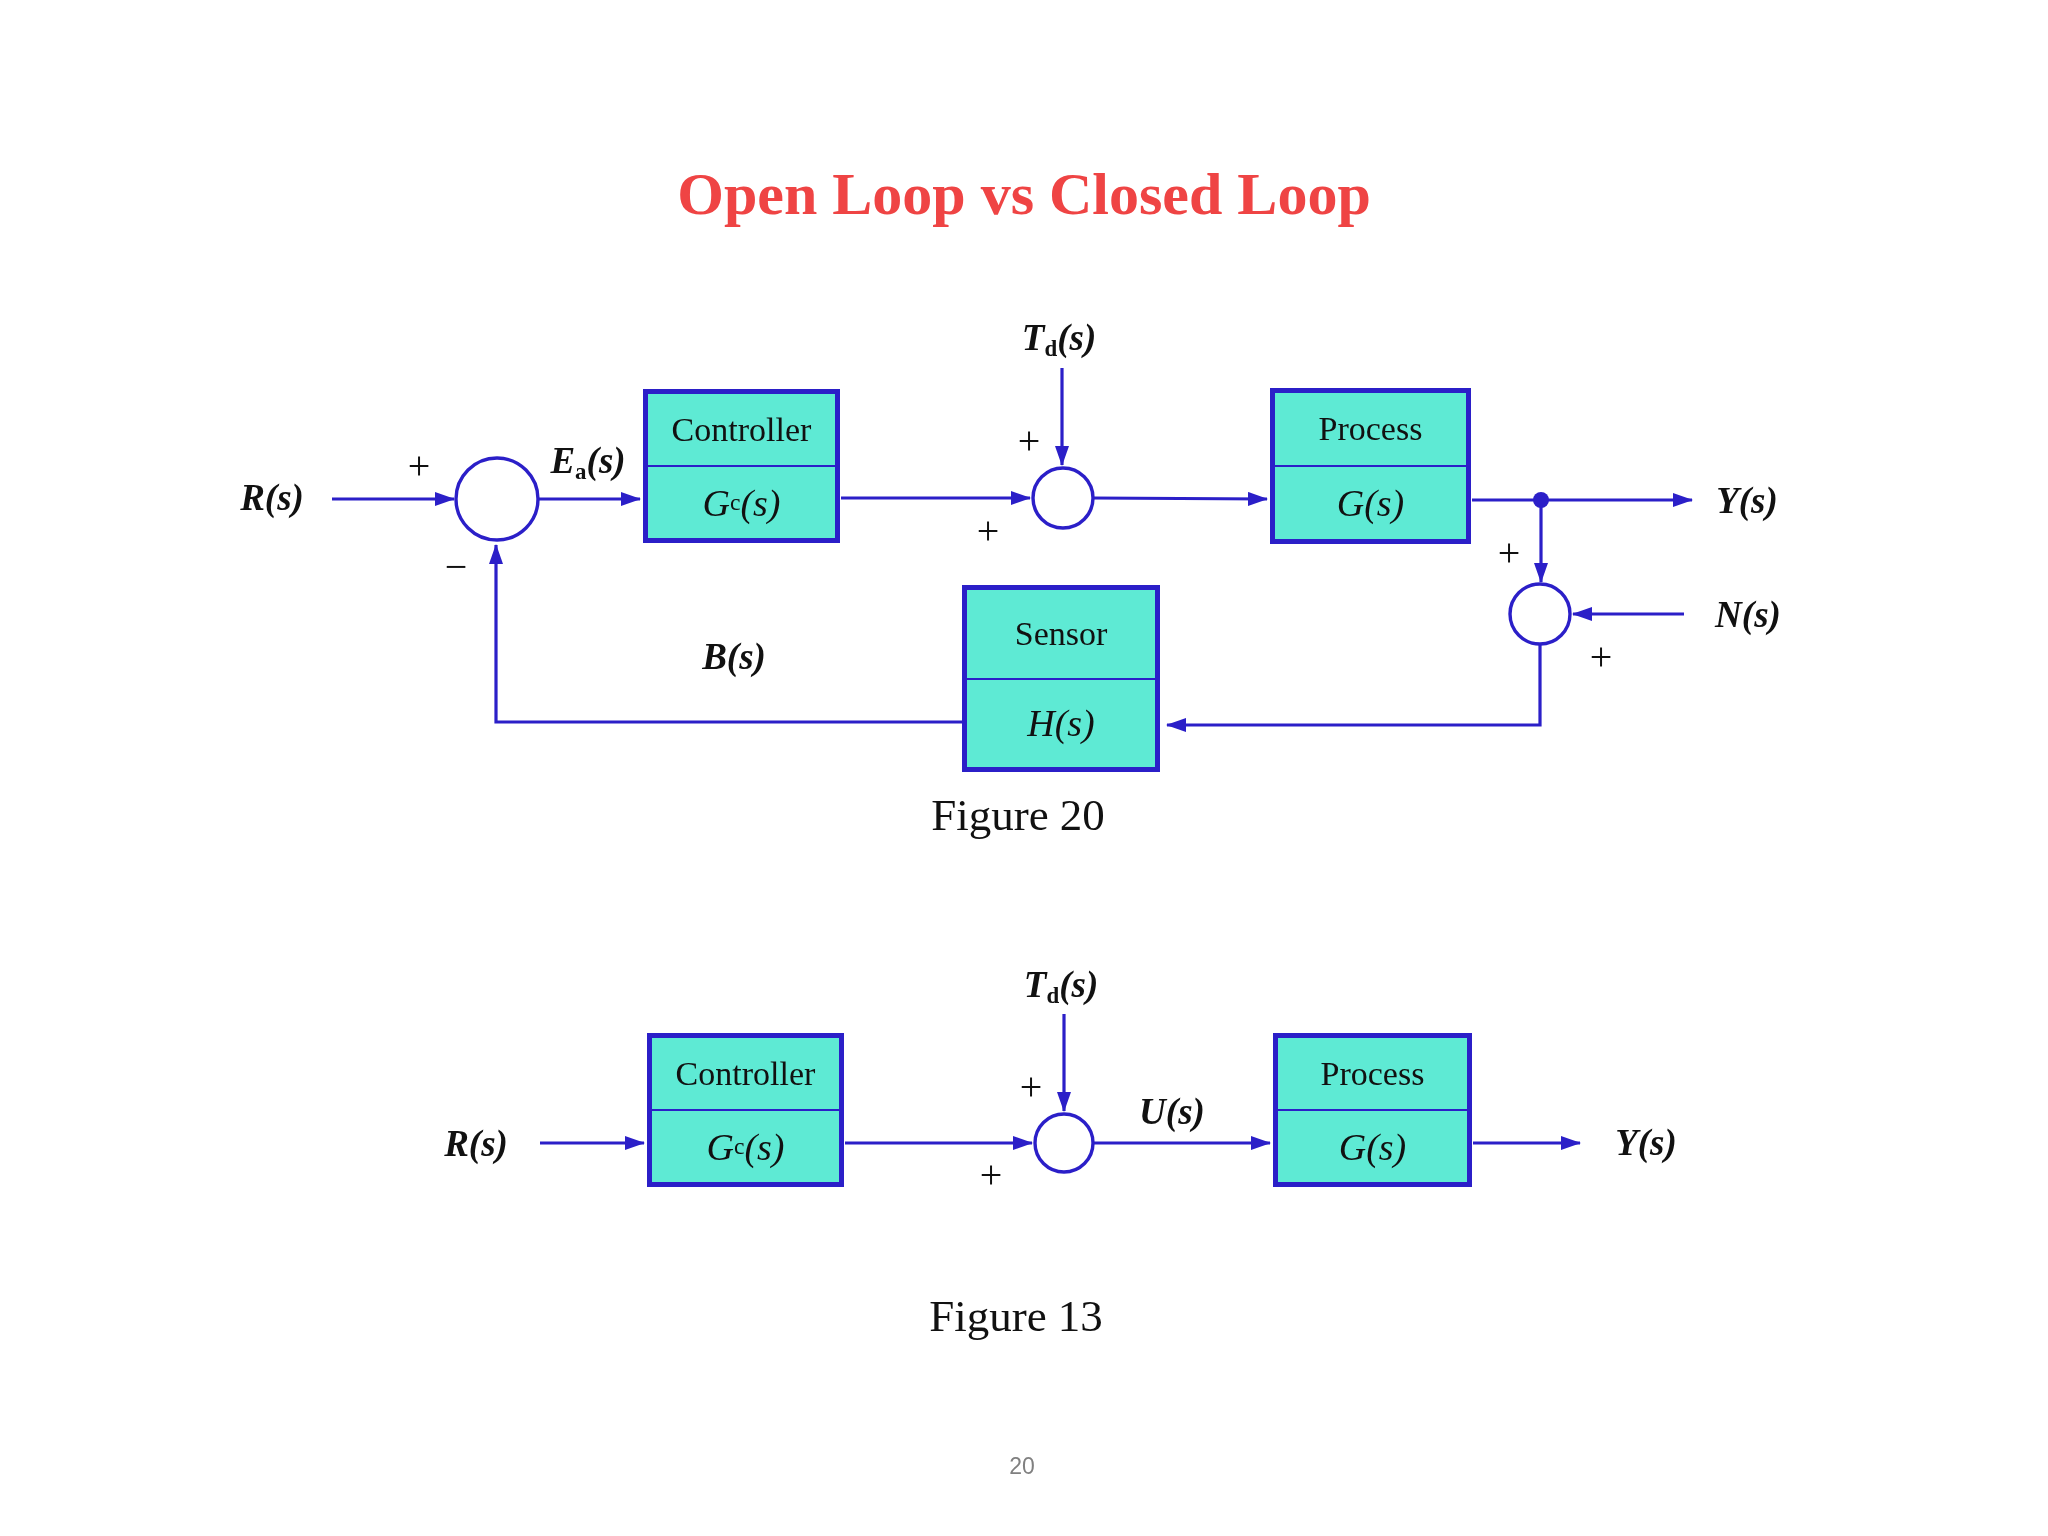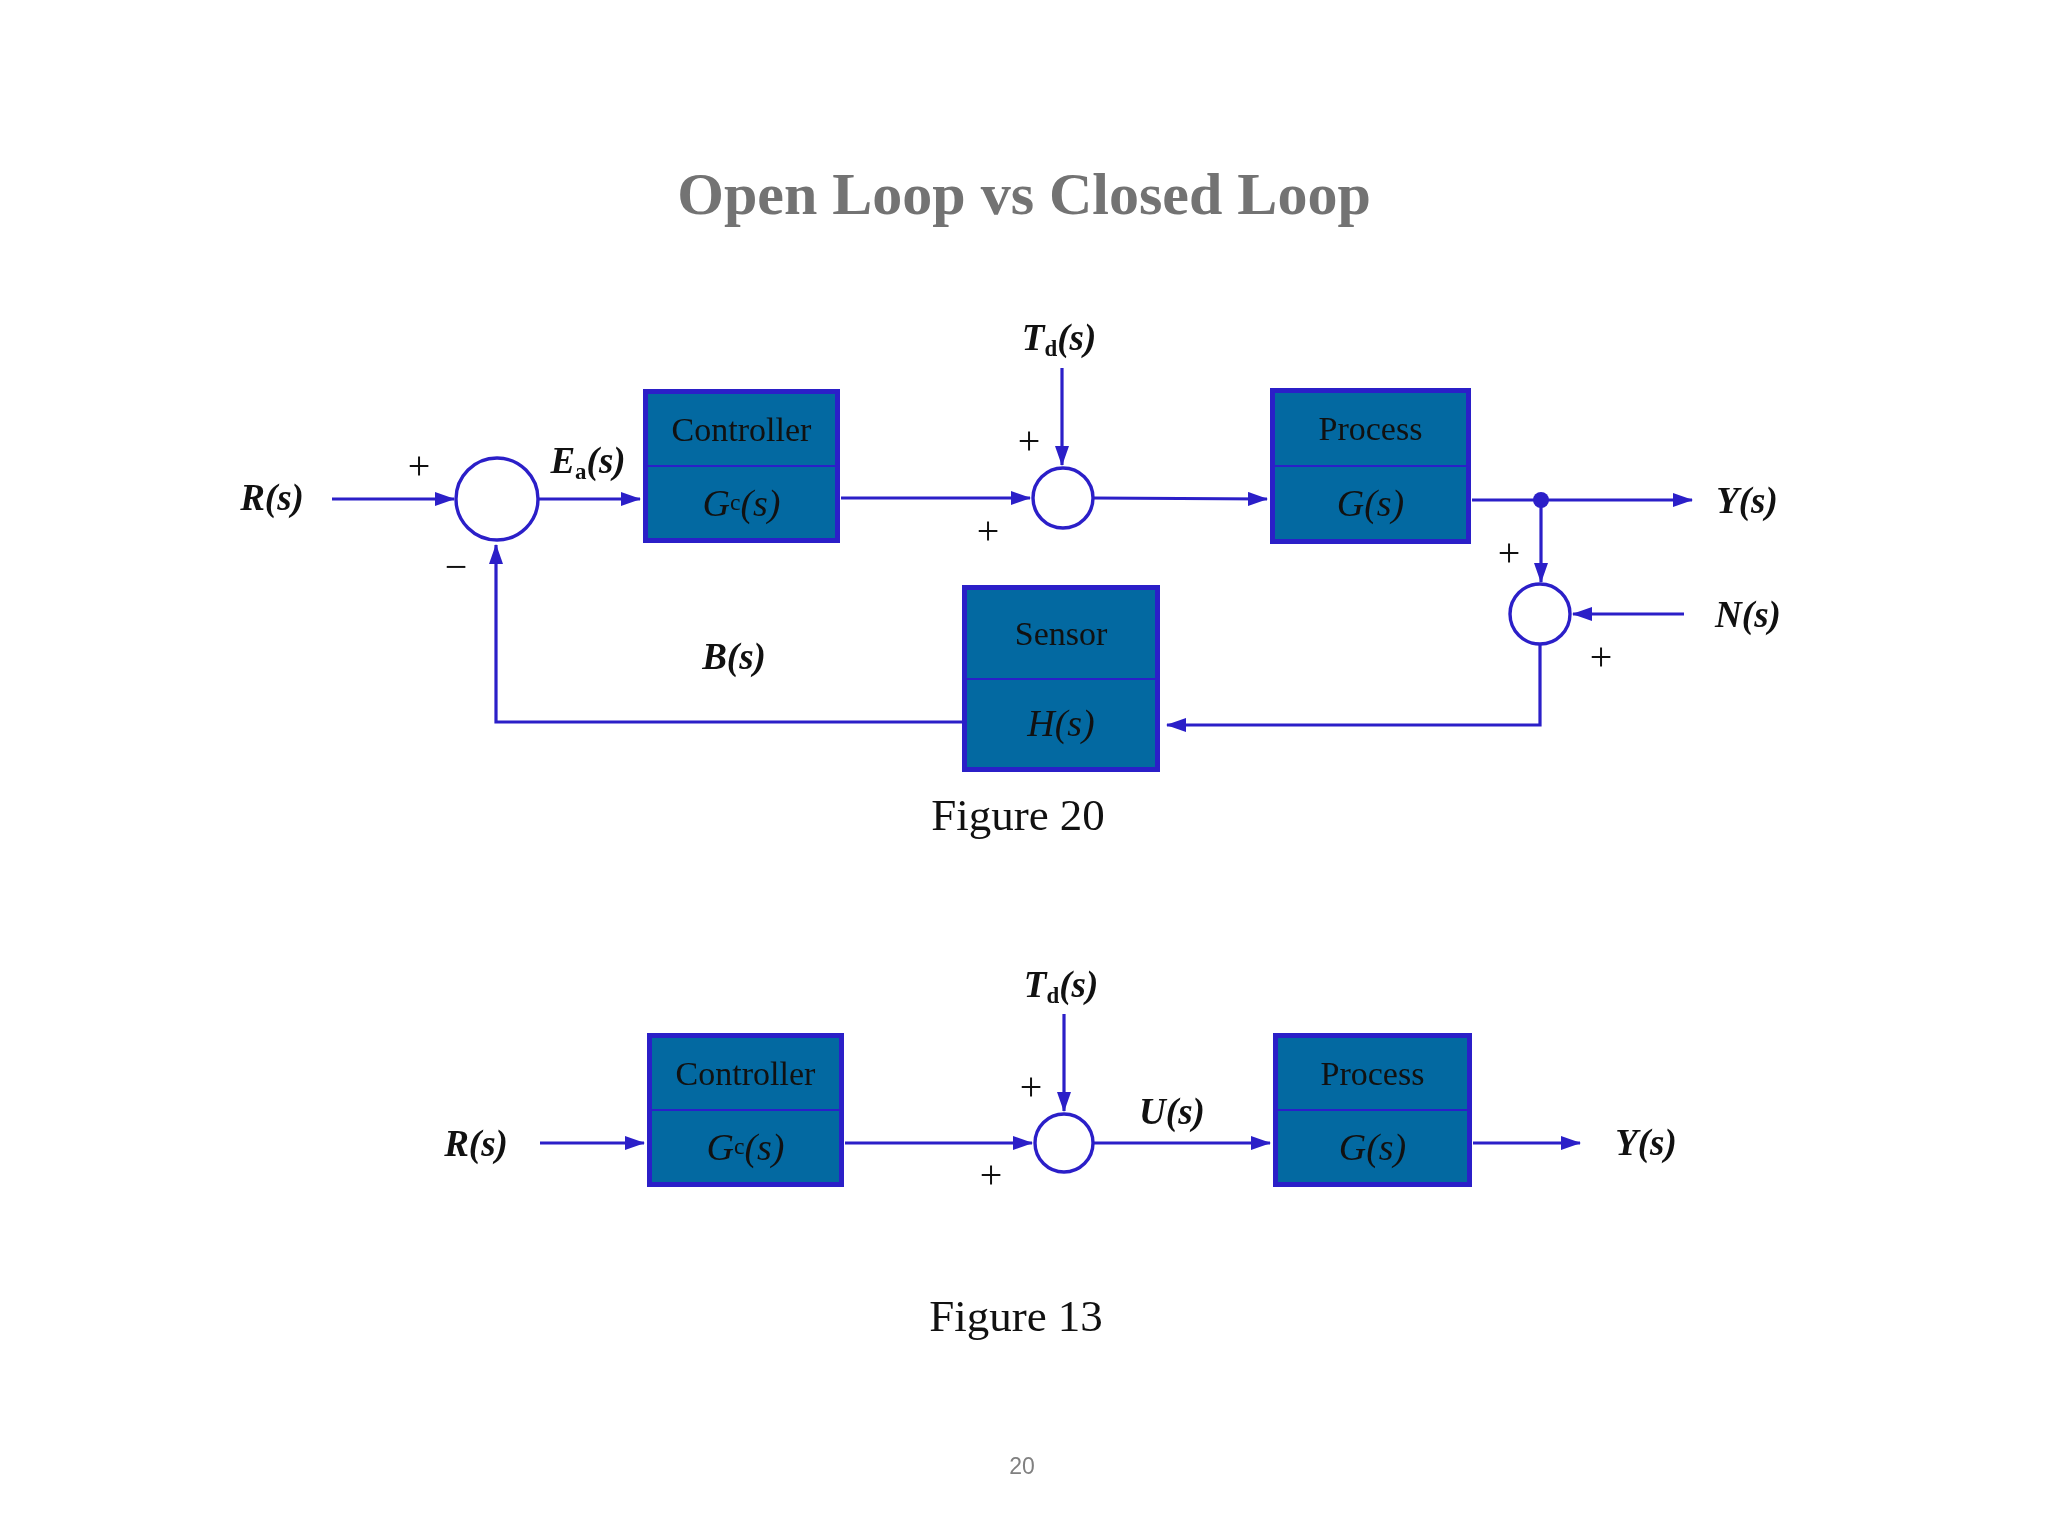--- a/index.html
+++ b/index.html
@@ -2,42 +2,42 @@
 <html><head>
 <meta charset="utf-8">
 <style>
   html,body{margin:0;padding:0;background:#ffffff;}
   .page{position:relative;width:2048px;height:1536px;background:#ffffff;overflow:hidden;
         font-family:"Liberation Serif","DejaVu Serif",serif;color:#111111;}
   .layer{position:absolute;inset:0;}
   svg.wires{position:absolute;inset:0;width:2048px;height:1536px;}
 
   .title{position:absolute;left:50%;top:160px;transform:translateX(-50%);
-         font-size:60px;font-weight:bold;color:#737373;white-space:nowrap;letter-spacing:0px;}
+         font-size:60px;font-weight:bold;color:#ef4444;white-space:nowrap;letter-spacing:0px;}
 
   .caption{position:absolute;transform:translate(-50%,-50%);font-size:45px;color:#111;white-space:nowrap;}
 
   .pagenum{position:absolute;transform:translate(-50%,-50%);
            font-family:"Liberation Sans","DejaVu Sans",sans-serif;
            font-size:23px;color:#808080;}
 
   
   .sig{position:absolute;left:calc(var(--x)*1px);top:calc(var(--y)*1px);
        transform:translate(-50%,-50%);font-size:37px;white-space:nowrap;color:#111;font-weight:bold;}
   .mi{font-style:italic;}
   .msub{font-style:normal;font-size:0.62em;vertical-align:-0.22em;}
 
   
   .sign{position:absolute;left:calc(var(--x)*1px);top:calc(var(--y)*1px);
         transform:translate(-50%,-50%);font-size:40px;color:#111;line-height:1;}
 
   
   .block{position:absolute;left:calc(var(--x)*1px);top:calc(var(--y)*1px);
          width:calc(var(--w)*1px);height:calc(var(--h)*1px);box-sizing:border-box;
-         border:5px solid #2B1FC8;background:#0369a1;display:flex;flex-direction:column;}
+         border:5px solid #2B1FC8;background:#5eead4;display:flex;flex-direction:column;}
   .block-title{flex:1;display:flex;align-items:center;justify-content:center;
                border-bottom:2px solid #2B1FC8;font-size:34px;color:#111;}
   .block-tf{flex:1;display:flex;align-items:center;justify-content:center;
             font-size:38px;color:#111;white-space:nowrap;}
 </style>
 </head>
 <body>
 
 <div class="page">
 

